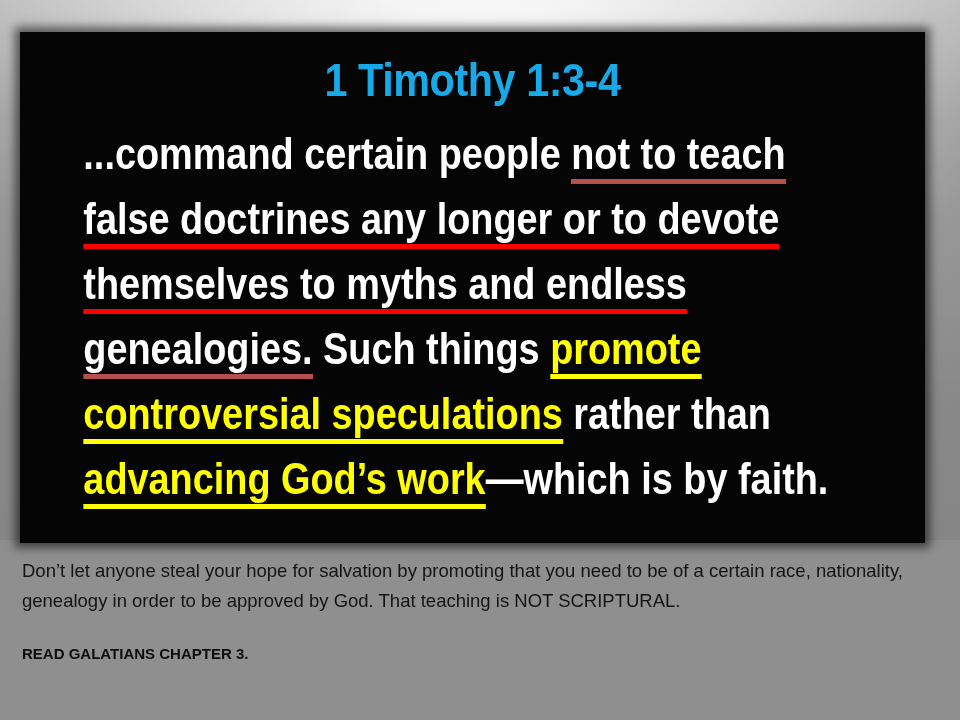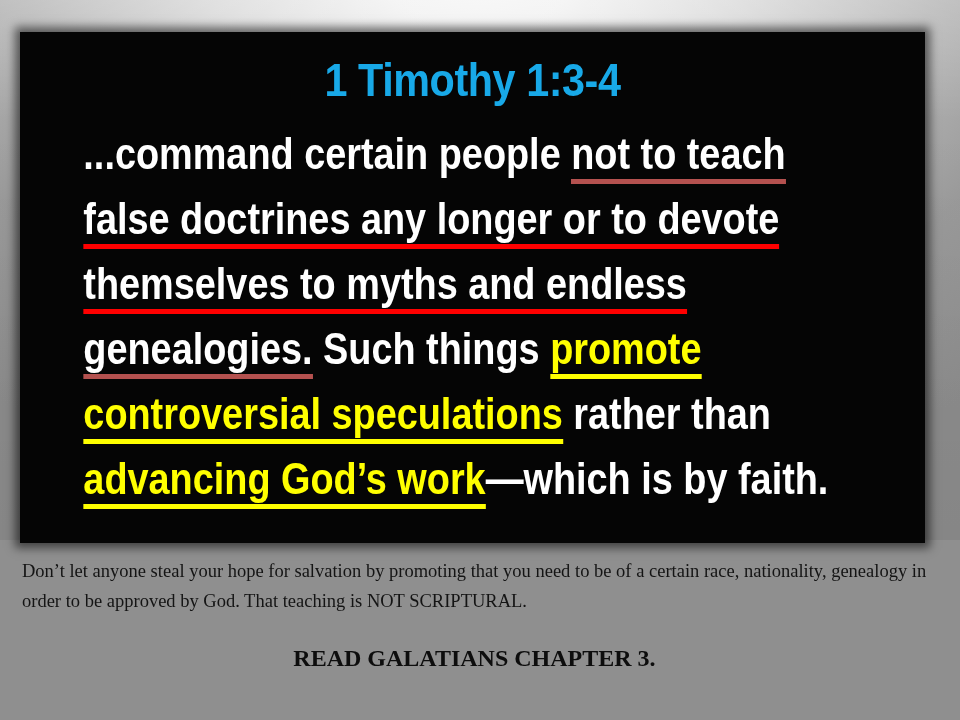--- a/index.html
+++ b/index.html
@@ -88,33 +88,33 @@
   #caption {
     position: absolute;
     left: 22px;
     top: 556px;
     width: 905px;
     z-index: 3;
     color: #141414;
     font-size: 18.5px;
     line-height: 30px;
     text-align: left;
-    font-family: Liberation Serif, serif;
+    font-family: Liberation Sans, sans-serif;
   }
   #caption-read {
     position: absolute;
     left: 22px;
     top: 645px;
     width: 905px;
     z-index: 3;
     color: #0d0d0d;
-    font-size: 24px;
+    font-size: 15px;
     font-weight: bold;
-    text-align: center;
-    font-family: Liberation Serif, serif;
+    text-align: left;
+    font-family: Liberation Sans, sans-serif;
   }
 </style>
 </head>
 <body>
 
 <div id="slide">
 
   <div id="verse-image">
 
     <div id="verse-title">1 Timothy 1:3-4</div>

